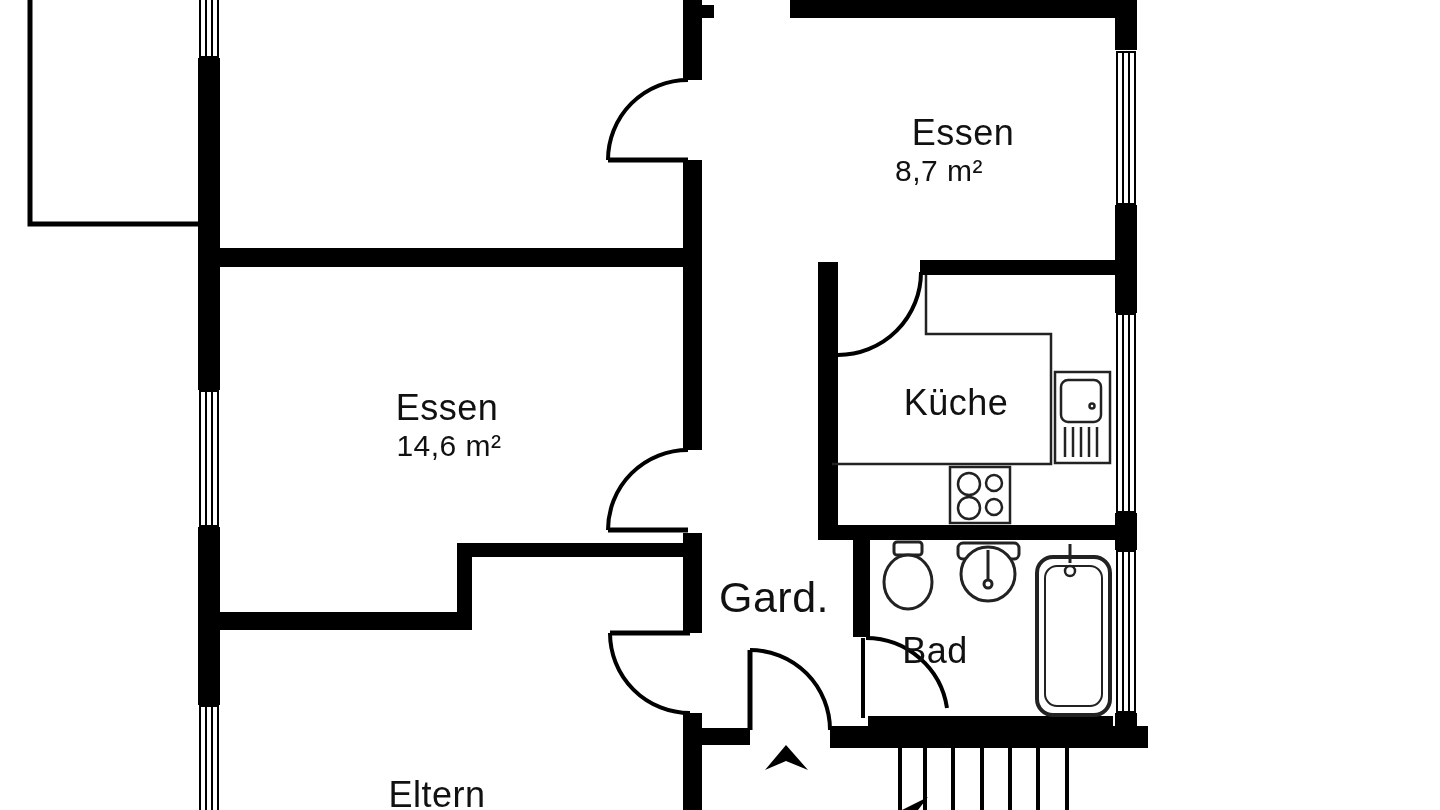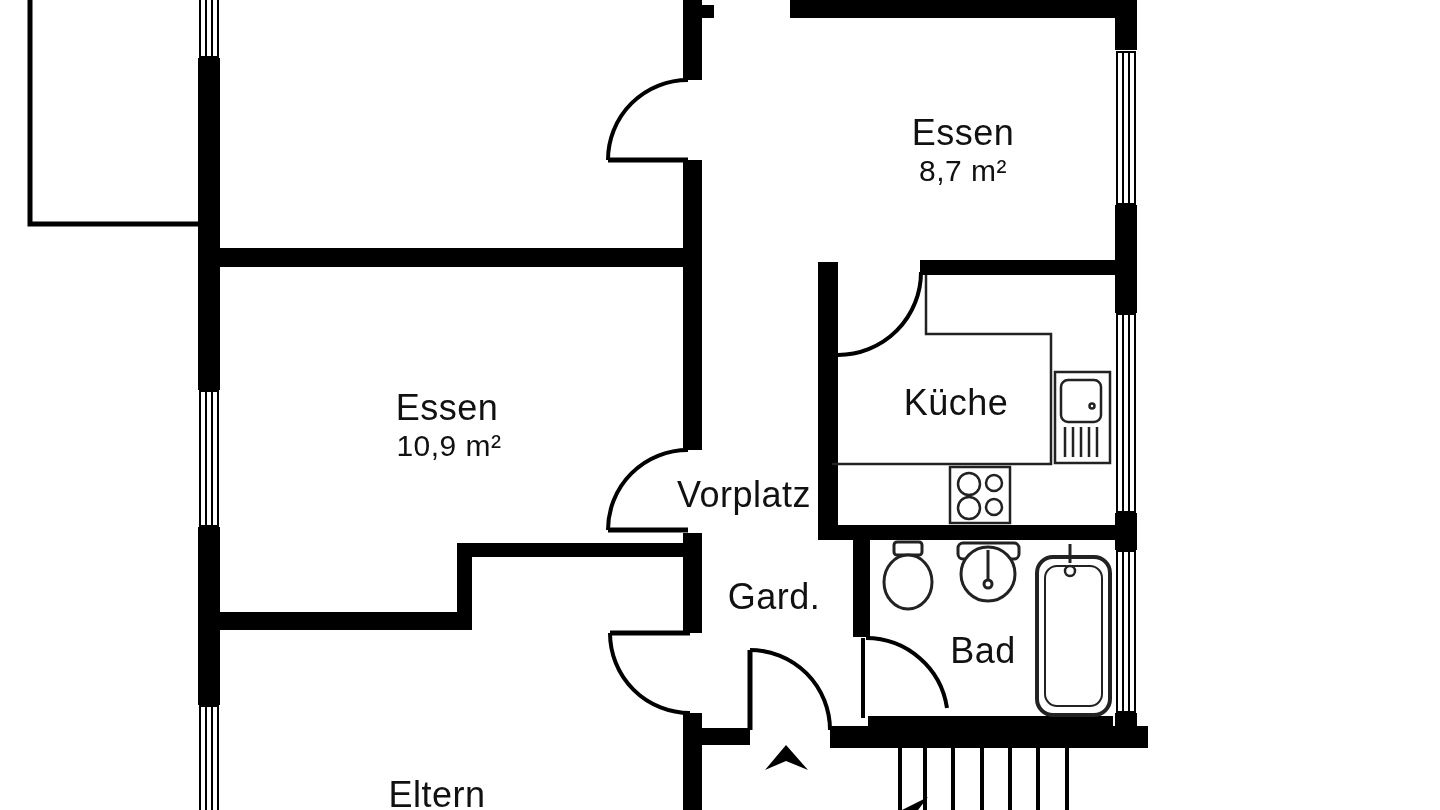--- a/index.html
+++ b/index.html
@@ -203,27 +203,26 @@
       <line x1="1010" y1="748" x2="1010" y2="810"></line>
       <line x1="1038" y1="748" x2="1038" y2="810"></line>
       <line x1="1067" y1="748" x2="1067" y2="810"></line>
       <polygon points="902,810 928,797 918,810" fill="#000" stroke="none"></polygon>
     </g>
 
     <polygon points="786,745 808,770 786,761 765,770" fill="#000"></polygon>
   </svg>
 
   <div class="room-label lbl-main" style="left:963px;top:133px;">Essen</div>
-  <div class="room-label lbl-sub" style="left:963px;top:171px;">8,7 m²</div>
+  <div class="room-label lbl-sub" style="left:939px;top:171px;">8,7 m²</div>
 
   <div class="room-label lbl-main" style="left:447px;top:408px;">Essen</div>
-  <div class="room-label lbl-sub" style="left:449px;top:446px;">10,9 m²</div>
+  <div class="room-label lbl-sub" style="left:449px;top:446px;">14,6 m²</div>
 
   <div class="room-label lbl-main" style="left:956px;top:403px;">Küche</div>
 
-  <div class="room-label lbl-main" style="left:744px;top:495px;">Vorplatz</div>
-
-  <div class="room-label lbl-main" style="left:774px;top:597px;font-size:36px;">Gard.</div>
-
-  <div class="room-label lbl-main" style="left:983px;top:651px;">Bad</div>
+
+  <div class="room-label lbl-main" style="left:774px;top:597px;font-size:43px;">Gard.</div>
+
+  <div class="room-label lbl-main" style="left:935px;top:651px;">Bad</div>
 
   <div class="room-label lbl-main" style="left:437px;top:795px;">Eltern</div>
 </div>
 
 </body></html>

